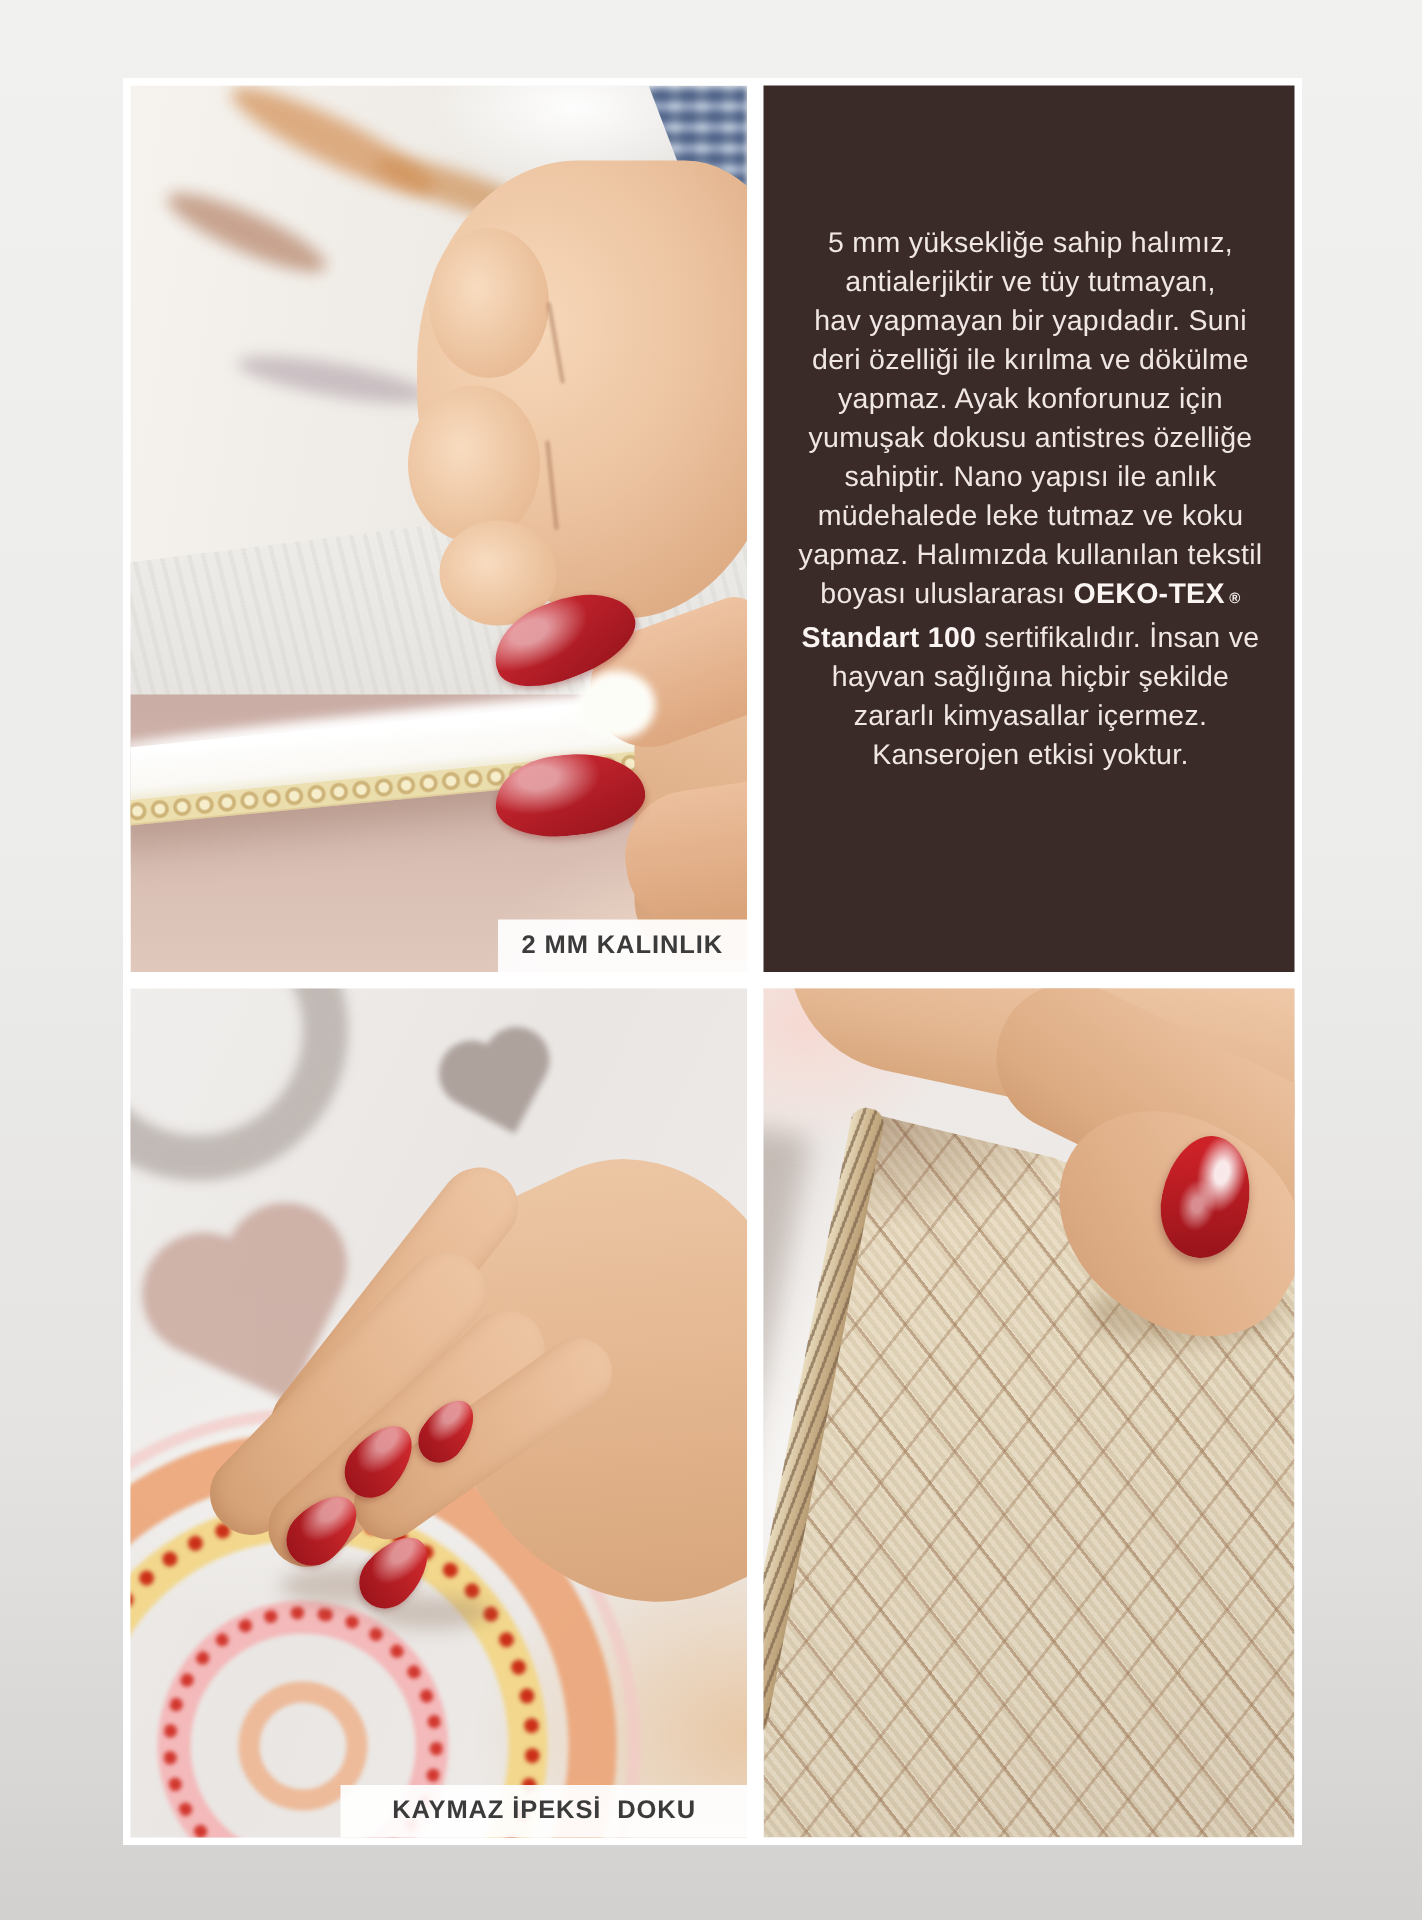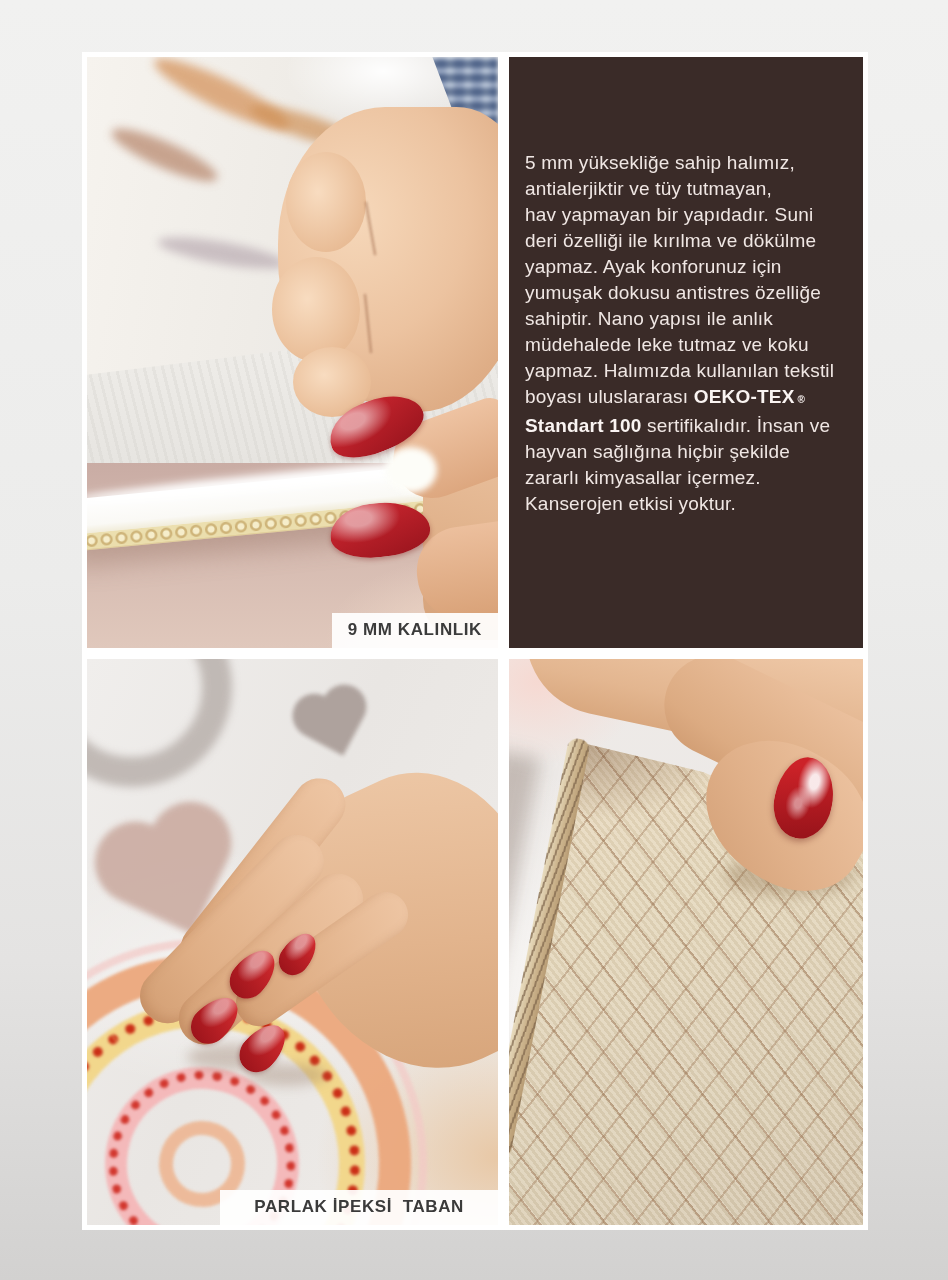--- a/index.html
+++ b/index.html
@@ -6,21 +6,21 @@
   html,body { width:948px; height:1280px; overflow:hidden; }
   body {
     font-family: "Liberation Sans", "DejaVu Sans", sans-serif;
     background: linear-gradient(180deg, #f1f1f0 0%, #ececeb 45%, #e4e3e2 75%, #d2d1d0 100%);
     position: relative;
   }
   .panel {
     position:absolute; left:82px; top:52px; width:786px; height:1178px;
     background:#ffffff;
   }
-  .cell { position:absolute; overflow:hidden; }
+  .cell { position:absolute; overflow:hidden;text-align:center; }
   .cell-tl { left:5px;   top:5px;   width:411px; height:591px; }
   .cell-tr { left:427px; top:5px;   width:354px; height:591px; }
   .cell-bl { left:5px;   top:607px; width:411px; height:566px; }
   .cell-br { left:427px; top:607px; width:354px; height:566px; }
 
   .shape { position:absolute; }
 
   
   .plabel {
     position:absolute; right:0; bottom:0; z-index:40;
@@ -227,21 +227,21 @@
       <div class="shape p1-kn p1-k3"></div>
       <div class="shape p1-crease p1-c1"></div>
       <div class="shape p1-crease p1-c2"></div>
     </div>
     <div class="shape p1-thumbweb"></div>
     <div class="shape p1-fingerA"></div>
     <div class="shape p1-fingerB"></div>
     <div class="shape p1-fluff"></div>
     <div class="shape nail p1-nailA"></div>
     <div class="shape nail p1-nailB"></div>
-    <div class="plabel"><span>9 MM KALINLIK</span></div>
+    <div class="plabel"><span>2 MM KALINLIK</span></div>
   </div>
 
   <div class="cell cell-tr info-box">
     <p class="info-text"><span>5 mm yüksekliğe sahip halımız, antialerjiktir ve tüy tutmayan,
 hav yapmayan bir yapıdadır. Suni deri özelliği ile kırılma ve dökülme yapmaz. Ayak konforunuz için yumuşak dokusu antistres özelliğe sahiptir. Nano yapısı ile anlık müdehalede leke tutmaz ve koku yapmaz. Halımızda kullanılan tekstil boyası uluslararası </span><b>OEKO-TEX</b><b class="reg">®</b><b> Standart 100</b><span> sertifikalıdır. İnsan ve hayvan sağlığına hiçbir şekilde zararlı kimyasallar içermez.
 Kanserojen etkisi yoktur.</span></p>
   </div>
 
   <div class="cell cell-bl photo2">
     <div class="shape p2-ring"></div>
@@ -261,21 +261,21 @@
     <div class="shape p2-tipshadow p2-ts2"></div>
     <div class="shape p2-palm"></div>
     <div class="shape fng p2-f1"></div>
     <div class="shape fng p2-f2"></div>
     <div class="shape fng p2-f3"></div>
     <div class="shape fng p2-f4"></div>
     <div class="shape p2-nail p2-n1"></div>
     <div class="shape p2-nail p2-n2"></div>
     <div class="shape p2-nail p2-n3"></div>
     <div class="shape p2-nail p2-n4"></div>
-    <div class="plabel wide"><span>PARLAK İPEKSİ  TABAN</span></div>
+    <div class="plabel wide"><span>KAYMAZ İPEKSİ  DOKU</span></div>
   </div>
 
   <div class="cell cell-br photo3">
     <div class="shape p3-foldshadow"></div>
     <div class="shape p3-backing"></div>
     <div class="shape p3-stitch"></div>
     <div class="shape p3-thumbshadow"></div>
     <div class="shape p3-fingerTop"></div>
     <div class="shape p3-finger2"></div>
     <div class="shape p3-thumb"></div>

